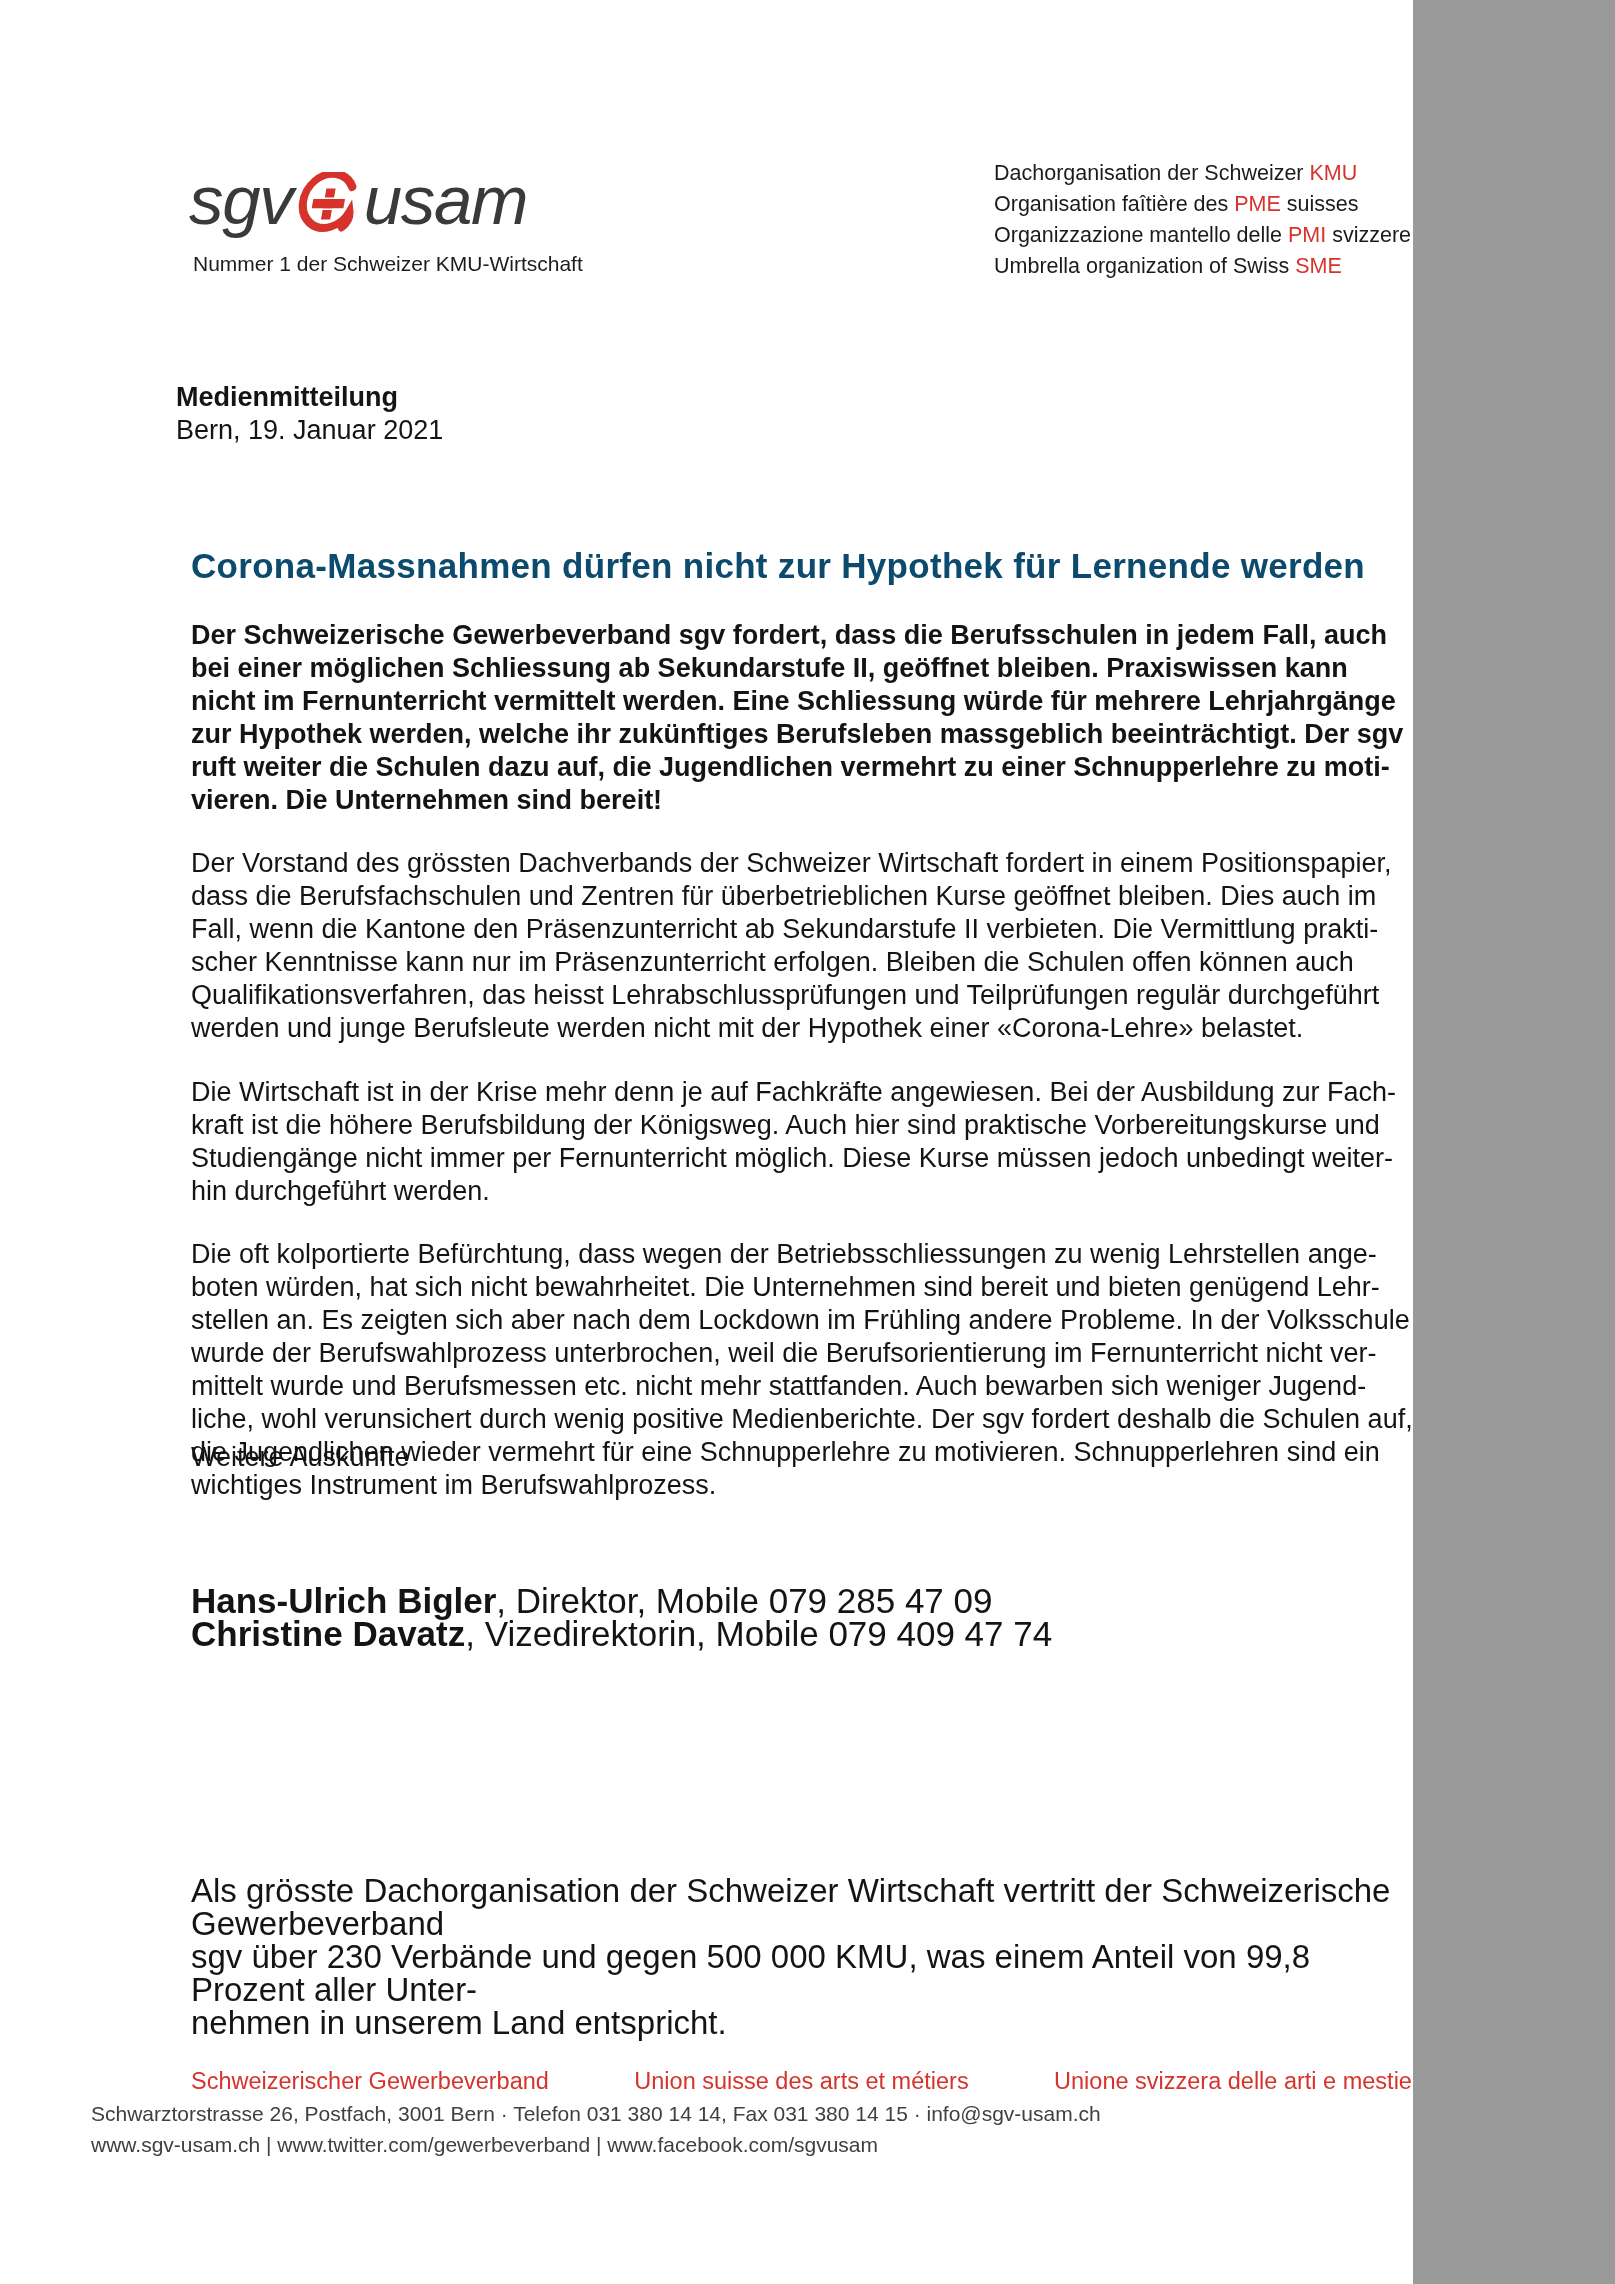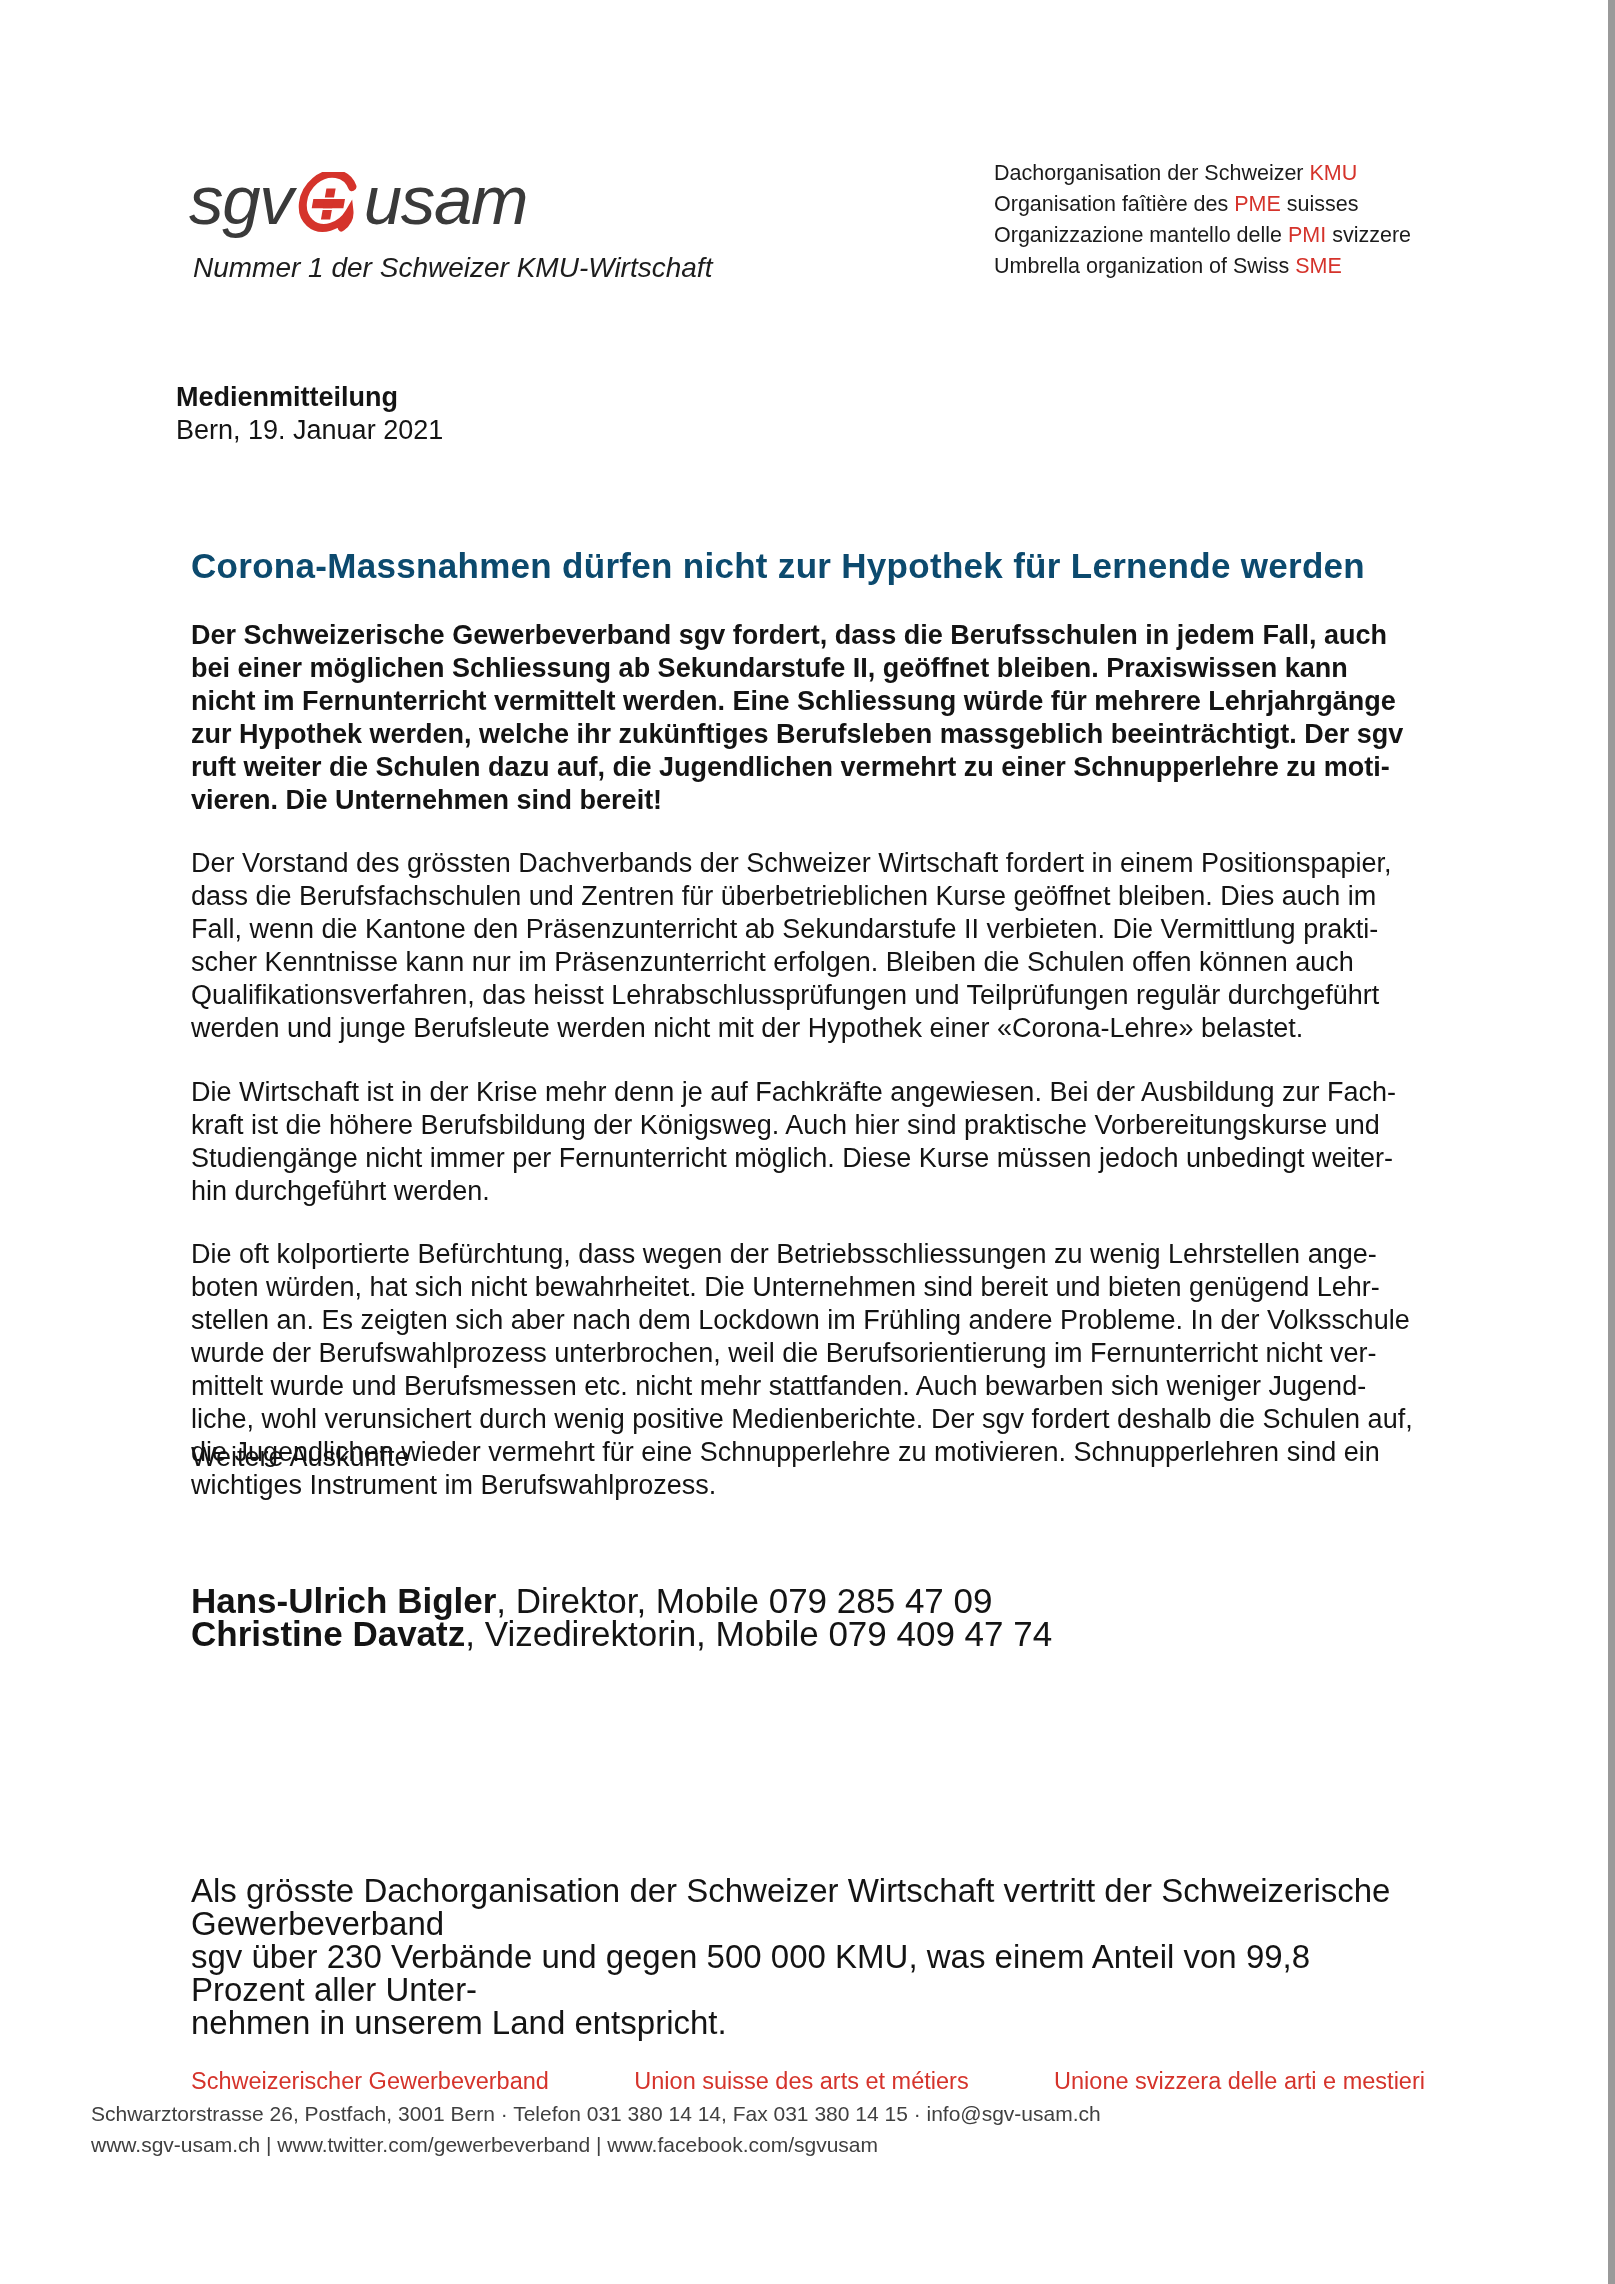--- a/index.html
+++ b/index.html
@@ -1,18 +1,18 @@
 <!DOCTYPE html>
 <html style="font-size:10.4px"><head>
 <meta charset="utf-8">
 <style>
   html, body { margin: 0; padding: 0; background: #9a9a9a; }
   .page {
     position: relative;
-    width: 1608px;
+    width: 1413px;
     height: 2284px;
     background: #ffffff;
     font-family: "Liberation Sans", "DejaVu Sans", sans-serif;
     color: #141414;
     overflow: hidden;
   }
   .abs { position: absolute; }
   .bold { font-weight: bold; }
   .lines { white-space: pre-line; }
   .red { color: #d5332b; }
@@ -28,21 +28,21 @@
     font-style: italic;
     font-weight: 400;
     color: #3a3a3a;
     letter-spacing: -1.3px;
     line-height: 1;
     padding-bottom: 9px;
   }
   .logo-at { width: 66px; height: 66px; margin: 0 2.6px; }
   .tagline {
     left: 193px; top: 252px;
-    font-size: 28px; font-style: italic; color: #1d1d1d;
+    font-size: 21px; color: #1d1d1d;
   }
 
   
   .orgblock { left: 994px; top: 158px; }
   .orgline { font-size: 21.5px; line-height: 31px; color: #1b1b1b; }
 
   
   .meta { left: 176px; top: 381px; font-size: 27px; line-height: 33px; }
 
   

